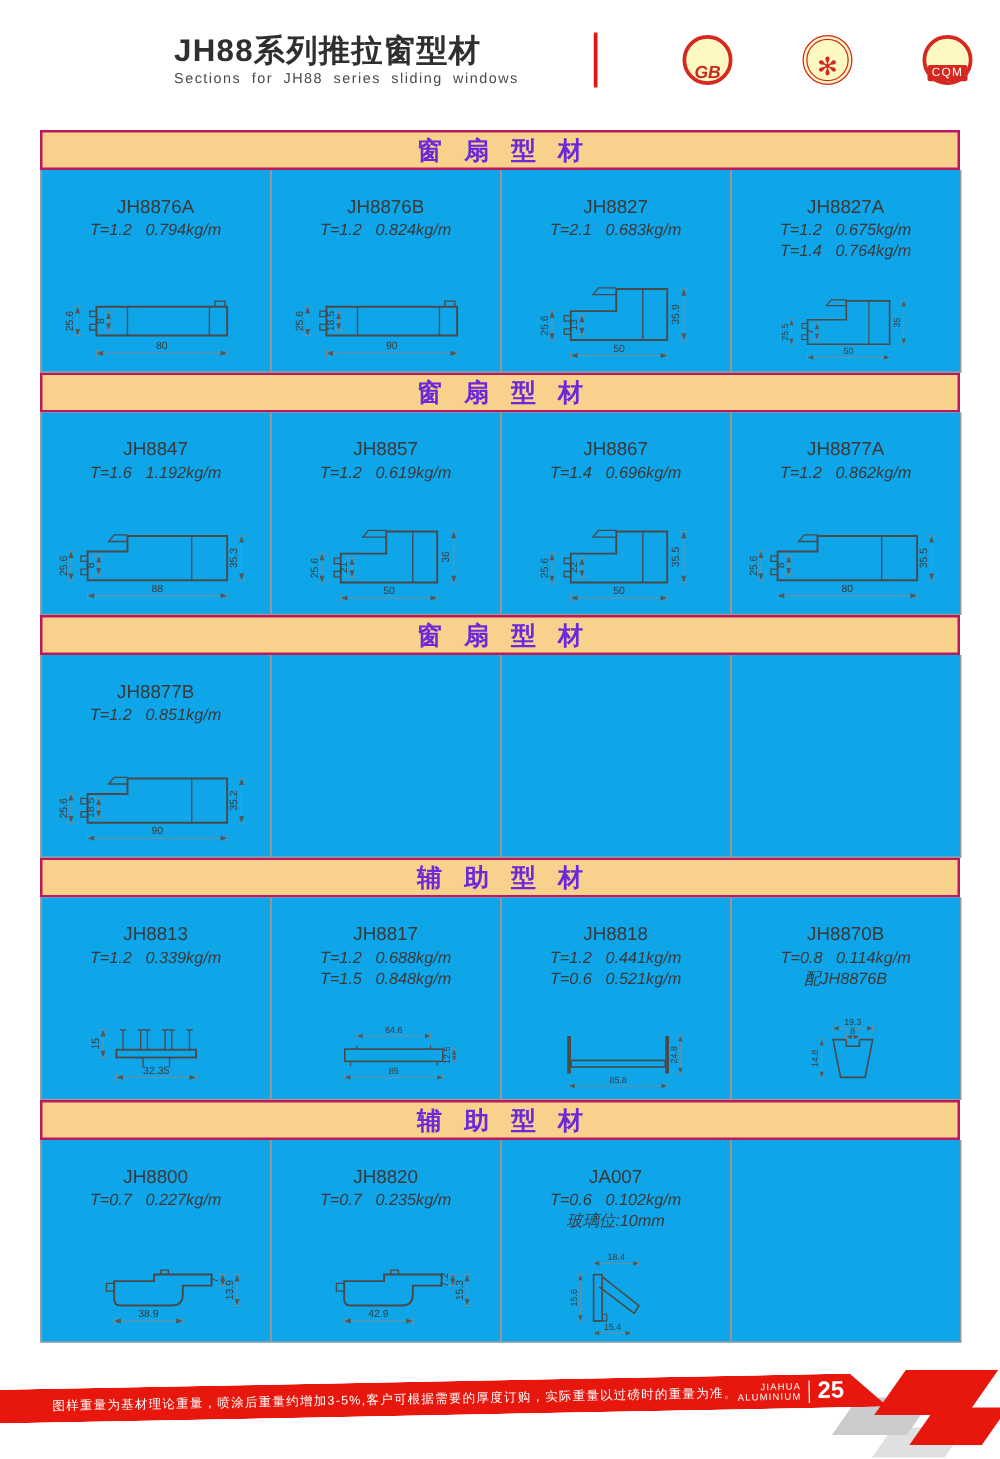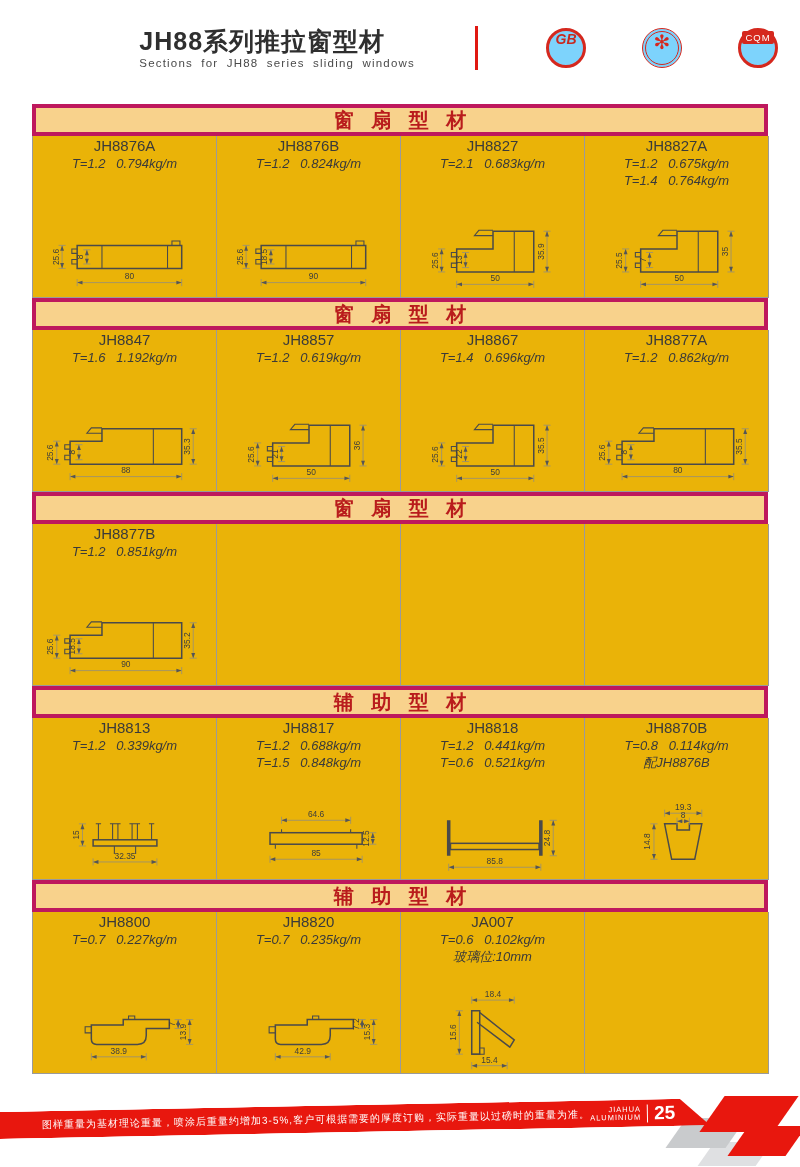--- a/index.html
+++ b/index.html
@@ -5,31 +5,31 @@
   html,body{margin:0;padding:0;background:#fff;}
   body{font-family:"Liberation Sans","DejaVu Sans",sans-serif;}
   #page{position:relative;width:800px;height:1167px;background:#fff;overflow:hidden;}
 
   
   .header{position:absolute;top:26px;right:22px;display:flex;align-items:center;gap:48px;}
   .title-block{text-align:left;margin-right:12px;}
   .title{font-size:25px;font-weight:bold;color:#2f2f2f;letter-spacing:1px;line-height:27px;}
   .subtitle{font-size:11.5px;color:#4a4a4a;letter-spacing:1.2px;margin-top:2px;word-spacing:4px;text-align:center;}
   .vdivider{width:3px;height:44px;background:#e01812;margin-right:12px;}
-  .logo{width:40px;height:40px;border:3px solid #d5281e;border-radius:50%;display:flex;align-items:flex-start;justify-content:center;margin-left:8px;background:#7dd3fc;box-sizing:border-box;}
+  .logo{width:40px;height:40px;border:3px solid #d5281e;border-radius:50%;display:flex;align-items:flex-end;justify-content:center;margin-left:8px;background:#fef9c3;box-sizing:border-box;}
   .logo-gb .lg{color:#c8291f;font-style:italic;font-weight:bold;font-size:14px;}
   .logo-seal .ls{color:#d5281e;font-size:20px;line-height:20px;}
   .logo-seal{border-style:double;border-width:4px;}
   .logo-cqm .lc{color:#fff;background:#d5281e;font-weight:normal;font-size:9.5px;letter-spacing:1px;padding:1px 3px;border-radius:2px;}
 
   
   .table{position:absolute;left:32px;top:104px;width:736px;}
-  .sec-header{box-sizing:border-box;width:736px;height:32px;background:#f8d28c;border:4px solid #be185d;display:flex;align-items:center;justify-content:center;font-size:20px;font-weight:bold;color:#b91c1c;letter-spacing:6px;padding-left:6px;}
+  .sec-header{box-sizing:border-box;width:736px;height:32px;background:#f8d28c;border:2px solid #be185d;display:flex;align-items:center;justify-content:center;font-size:20px;font-weight:bold;color:#6d28d9;letter-spacing:6px;padding-left:6px;}
   .sec-grid{display:grid;grid-template-columns:repeat(4,184px);border-left:1px solid #9a9a9a;}
-  .cell{box-sizing:border-box;width:184px;height:162px;border-right:1px solid #9a9a9a;border-bottom:1px solid #9a9a9a;display:flex;flex-direction:column;align-items:center;padding-top:0;background:#eab308;}
+  .cell{box-sizing:border-box;width:184px;height:162px;border-right:1px solid #9a9a9a;border-bottom:1px solid #9a9a9a;display:flex;flex-direction:column;align-items:center;padding-top:20px;background:#0ea5e9;}
   .code{font-size:15px;line-height:19px;color:#3a3a3a;}
   .spec{font-size:13px;line-height:17px;color:#3a3a3a;white-space:pre;font-style:italic;}
   .cell svg{margin-top:auto;margin-bottom:2px;display:block;}
   .p{fill:none;stroke:#4a4a4a;stroke-width:1.7;}
   .p2{fill:none;stroke:#4a4a4a;stroke-width:1.2;}
   .pw{fill:none;stroke:#4a4a4a;stroke-width:4;}
   .dl{stroke:#8a8a8a;stroke-width:0.8;}
   .dt{font-size:9.5px;fill:#3d3d3d;}
 
   

